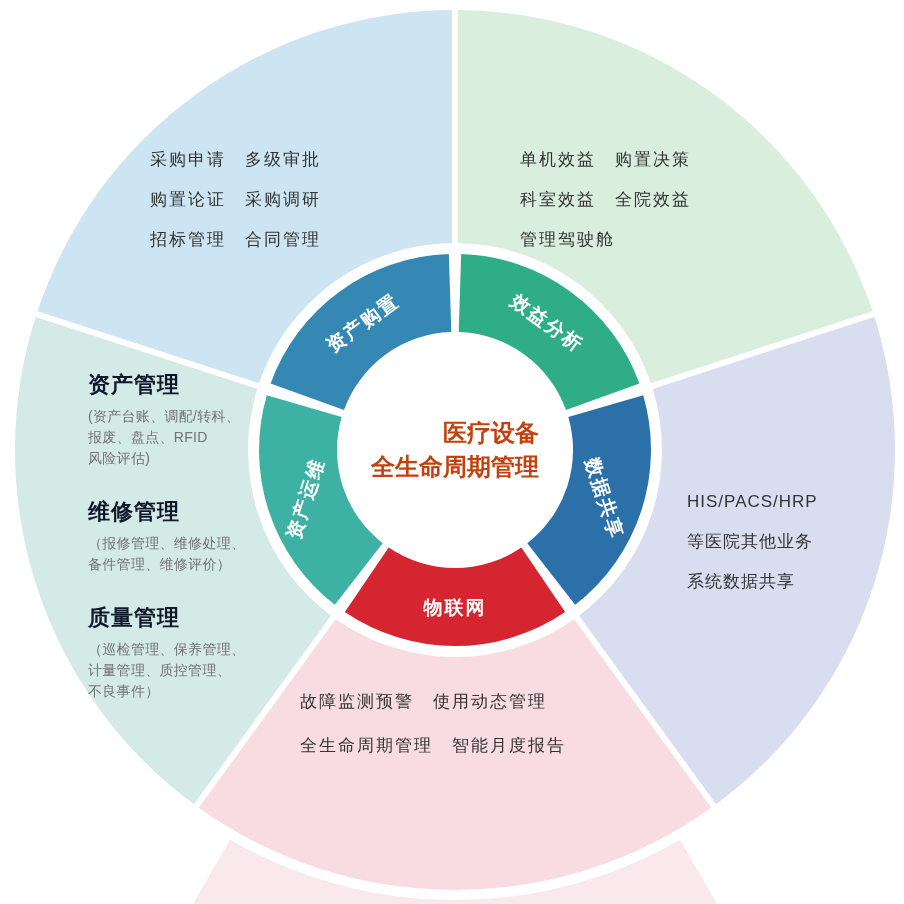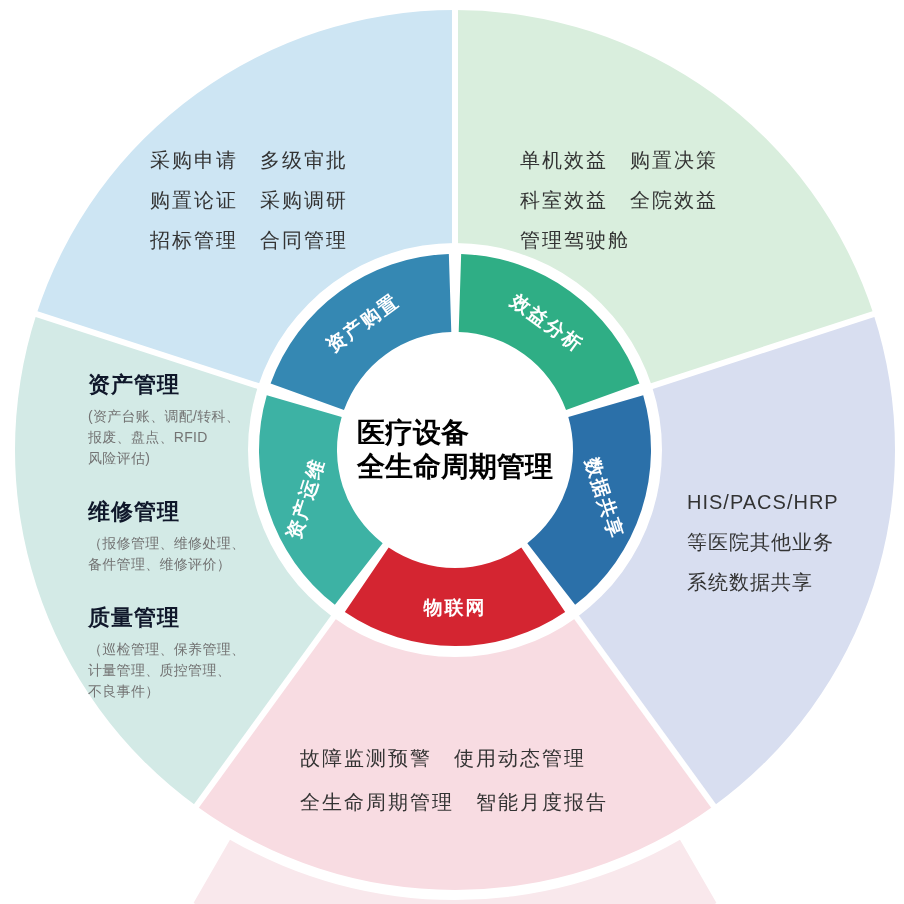--- a/index.html
+++ b/index.html
@@ -1,31 +1,31 @@
 <!DOCTYPE html>
 <html><head>
 <meta charset="utf-8">
 <style>
   html,body{margin:0;padding:0;background:#fff;font-family:"Liberation Sans","DejaVu Sans",sans-serif;}
   .stage{position:relative;width:904px;height:904px;background:#fff;overflow:hidden;}
   #wheel-svg{position:absolute;left:0;top:0;}
   .block{position:absolute;}
-  .line{font-size:20px;line-height:40px;font-weight:500;letter-spacing:2px;color:#333;white-space:nowrap;}
+  .line{font-size:17px;line-height:40px;font-weight:500;letter-spacing:2px;color:#333;white-space:nowrap;}
   .acq{left:150px;top:140px;}
   .ben{left:520px;top:140px;}
   .share{left:687px;top:482px;}
   .share .line{letter-spacing:1px;}
-  .iotb{left:300px;top:736px;}
+  .iotb{left:300px;top:680px;}
   .iotb .line{line-height:44px;}
   .ops{left:88px;top:370px;}
   .group{margin-bottom:28px;}
   .g-title{font-size:22px;font-weight:700;color:#0f172a;letter-spacing:1px;margin:0 0 6px 0;}
   .detail{font-size:14px;line-height:21px;color:#737373;letter-spacing:0.3px;white-space:nowrap;}
   .center-title{position:absolute;left:455px;top:450px;transform:translate(-50%,-50%);
-    text-align:left;font-size:28px;font-weight:700;color:#000000;line-height:34px;white-space:nowrap;}
+    text-align:right;font-size:24px;font-weight:700;color:#c2410c;line-height:34px;white-space:nowrap;}
 </style>
 </head>
 <body>
 
 <div class="stage">
 
   <svg id="wheel-svg" width="904" height="904" viewBox="0 0 904 904">
       <path d="M716.5,902.9312861792614A523 523 0 0 1 193.5000000000001 902.9312861792614L230.0000000000001,839.7114317029974A450 450 0 0 0 680 839.7114317029973Z" fill="#f9e8ec"></path>
       <path d="M36.535132830132454,314.0325224750231A440 440 0 0 1 455 10L455,243A207 207 0 0 0 258.1313011269032 386.0334821643859Z" fill="#cde5f3"></path>
       <path d="M455,10A440 440 0 0 1 873.4648671698676 314.03252247502314L651.8686988730967,386.0334821643859A207 207 0 0 0 455 243Z" fill="#d9eedd"></path>

